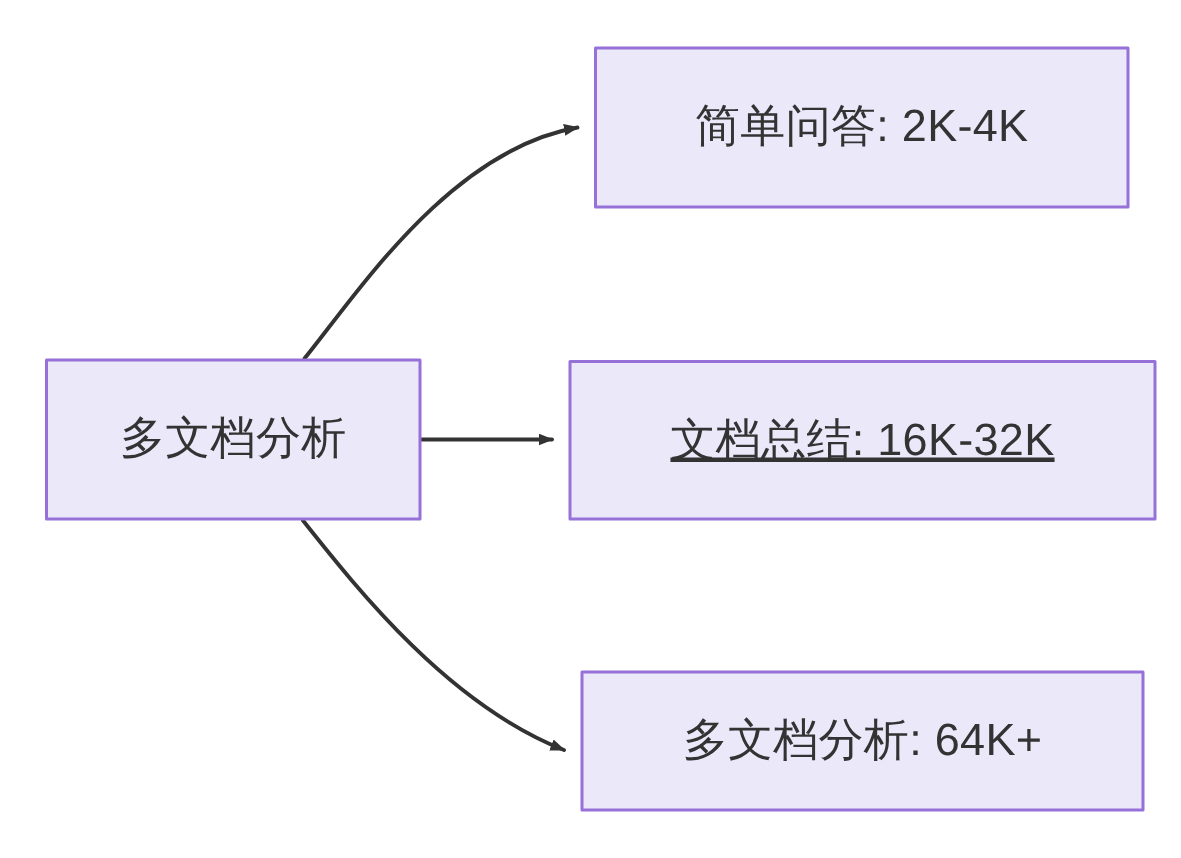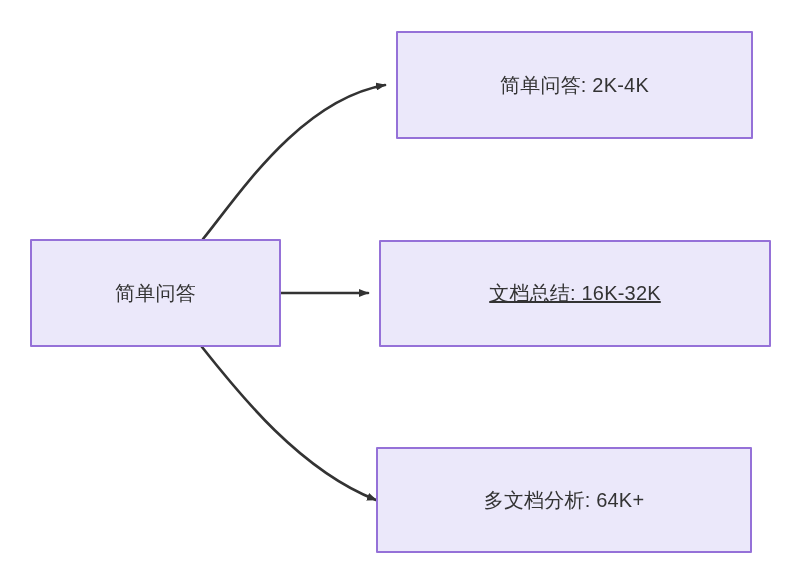--- a/index.html
+++ b/index.html
@@ -36,37 +36,37 @@
     position: absolute;
     box-sizing: border-box;
     background: #ebe8fa;
     border: 2px solid #9571d8;
     border-radius: 1px;
     display: flex;
     align-items: center;
     justify-content: center;
     text-align: center;
     color: #333333;
-    font-size: 20px;
+    font-size: 30px;
     line-height: 1.25;
     letter-spacing: 0.2px;
     white-space: nowrap;
     user-select: none;
   }
 
   .node-label {
     display: block;
     padding: 0 10px;
   }
 
   
   #node-root        { left: 30px;  top: 239px; width: 251px; height: 108px; }
   #node-simple-qa   { left: 396px; top: 31px;  width: 357px; height: 108px; }
   #node-doc-summary { left: 379px; top: 240px; width: 392px; height: 107px; text-decoration: underline; }
-  #node-multi-doc   { left: 376px; top: 447px; width: 376px; height: 106px; }
+  #node-multi-doc   { left: 387px; top: 447px; width: 376px; height: 94px; }
 </style>
 </head>
 <body>
 
 <div id="diagram-root">
 
   <svg id="edge-layer" viewBox="0 0 787 572" width="787" height="572" xmlns="http://www.w3.org/2000/svg">
     <defs>
       <marker id="arrowhead" markerWidth="10" markerHeight="8" refX="9" refY="4" orient="auto" markerUnits="userSpaceOnUse">
         <path d="M 0 0 L 10 4 L 0 8 z" fill="#333333"></path>
@@ -74,21 +74,21 @@
     </defs>
 
     <path d="M 203 239 C 238 196, 300 100, 385 85" fill="none" stroke="#333333" stroke-width="2.6" stroke-linecap="round" marker-end="url(#arrowhead)"></path>
 
     <path d="M 281 293 L 368 293" fill="none" stroke="#333333" stroke-width="2.6" stroke-linecap="round" marker-end="url(#arrowhead)"></path>
 
     <path d="M 202 347 C 240 395, 300 470, 376 500" fill="none" stroke="#333333" stroke-width="2.6" stroke-linecap="round" marker-end="url(#arrowhead)"></path>
   </svg>
 
   <div class="flow-node" id="node-root">
-    <span class="node-label">简单问答</span>
+    <span class="node-label">多文档分析</span>
   </div>
 
   <div class="flow-node" id="node-simple-qa">
     <span class="node-label">简单问答: 2K-4K</span>
   </div>
 
   <div class="flow-node" id="node-doc-summary">
     <span class="node-label">文档总结: 16K-32K</span>
   </div>
 

